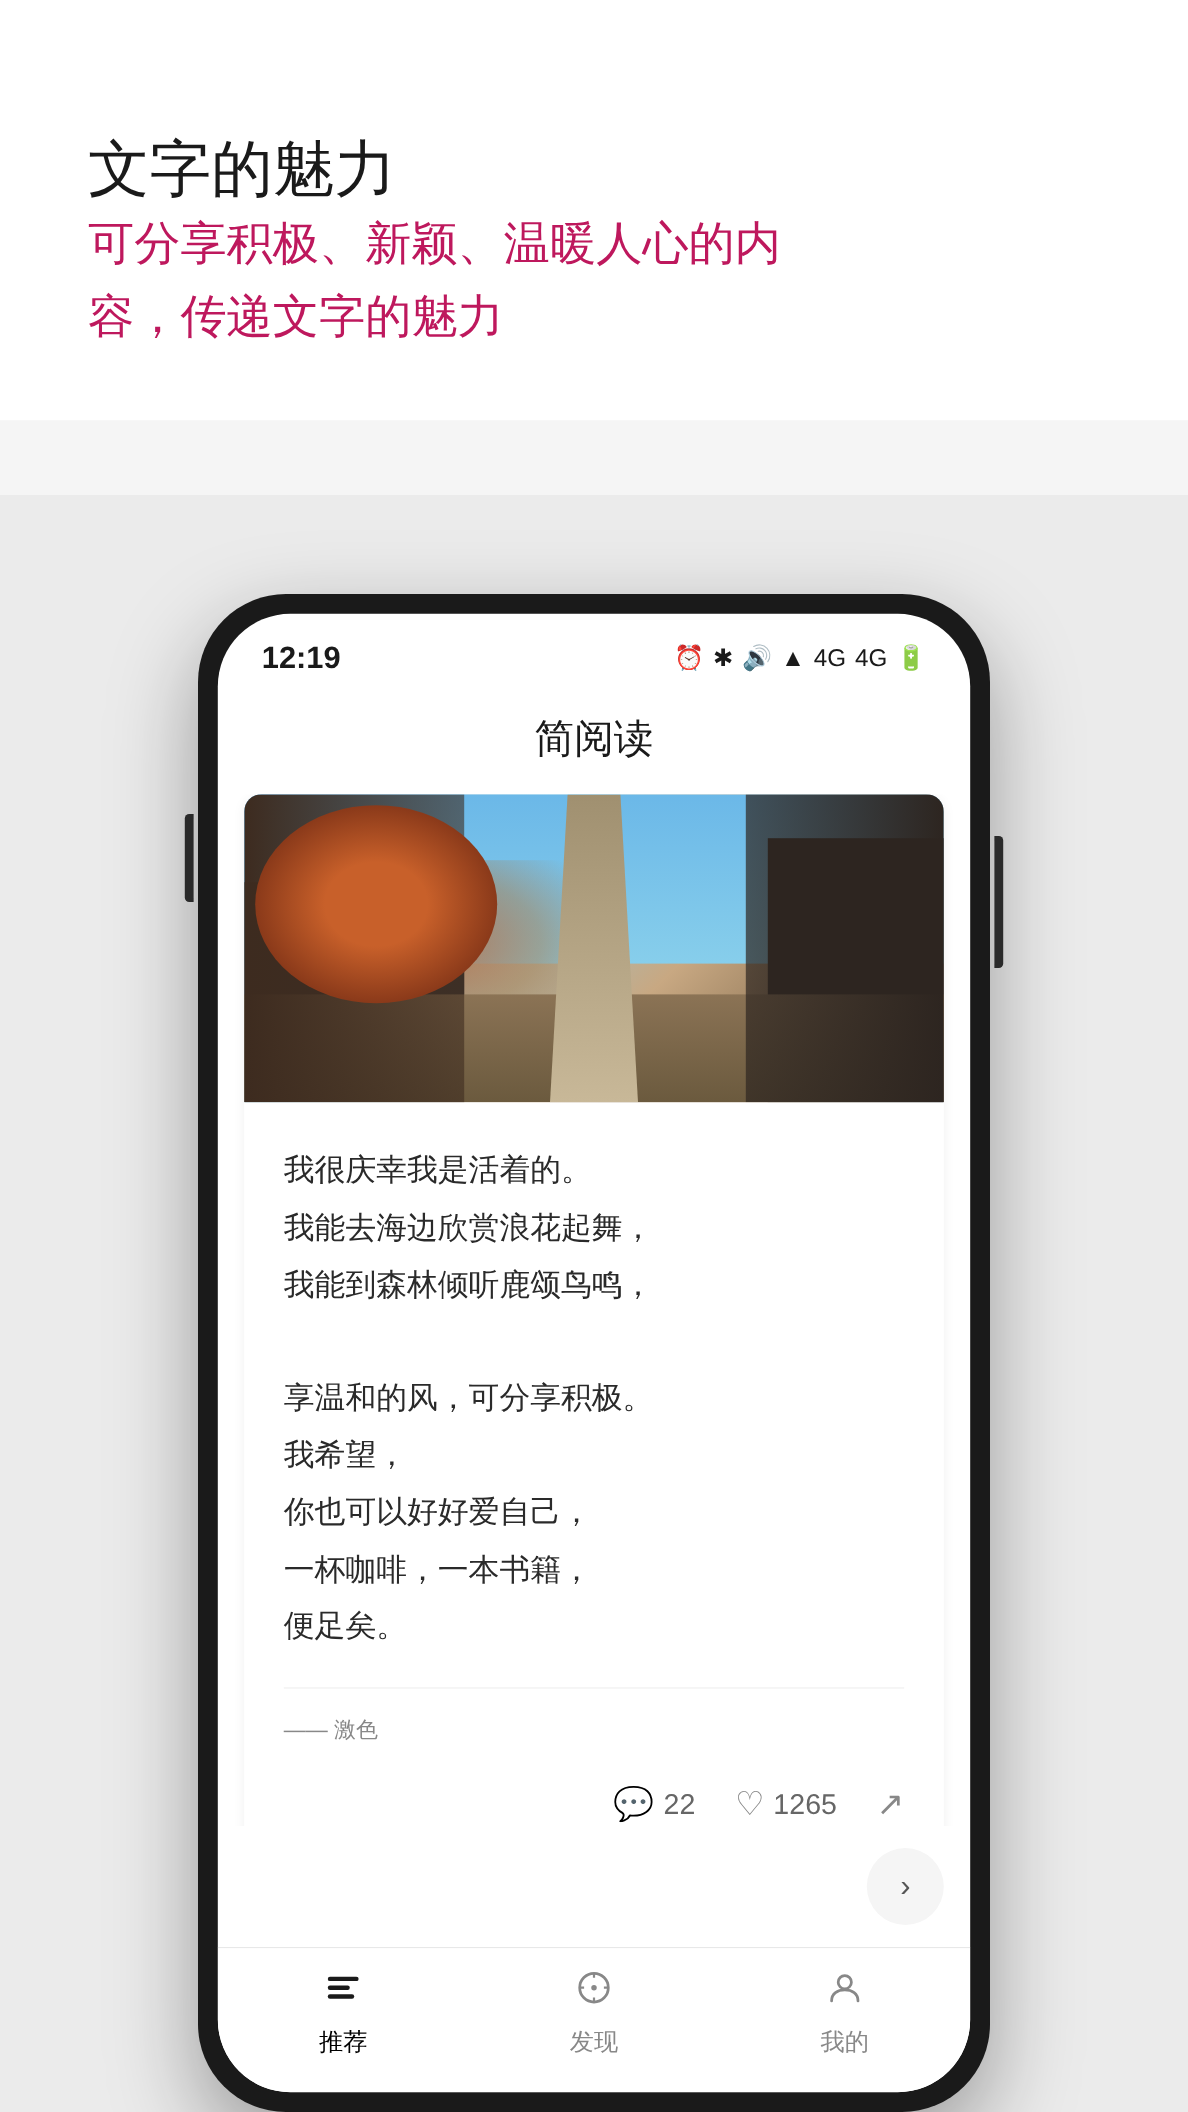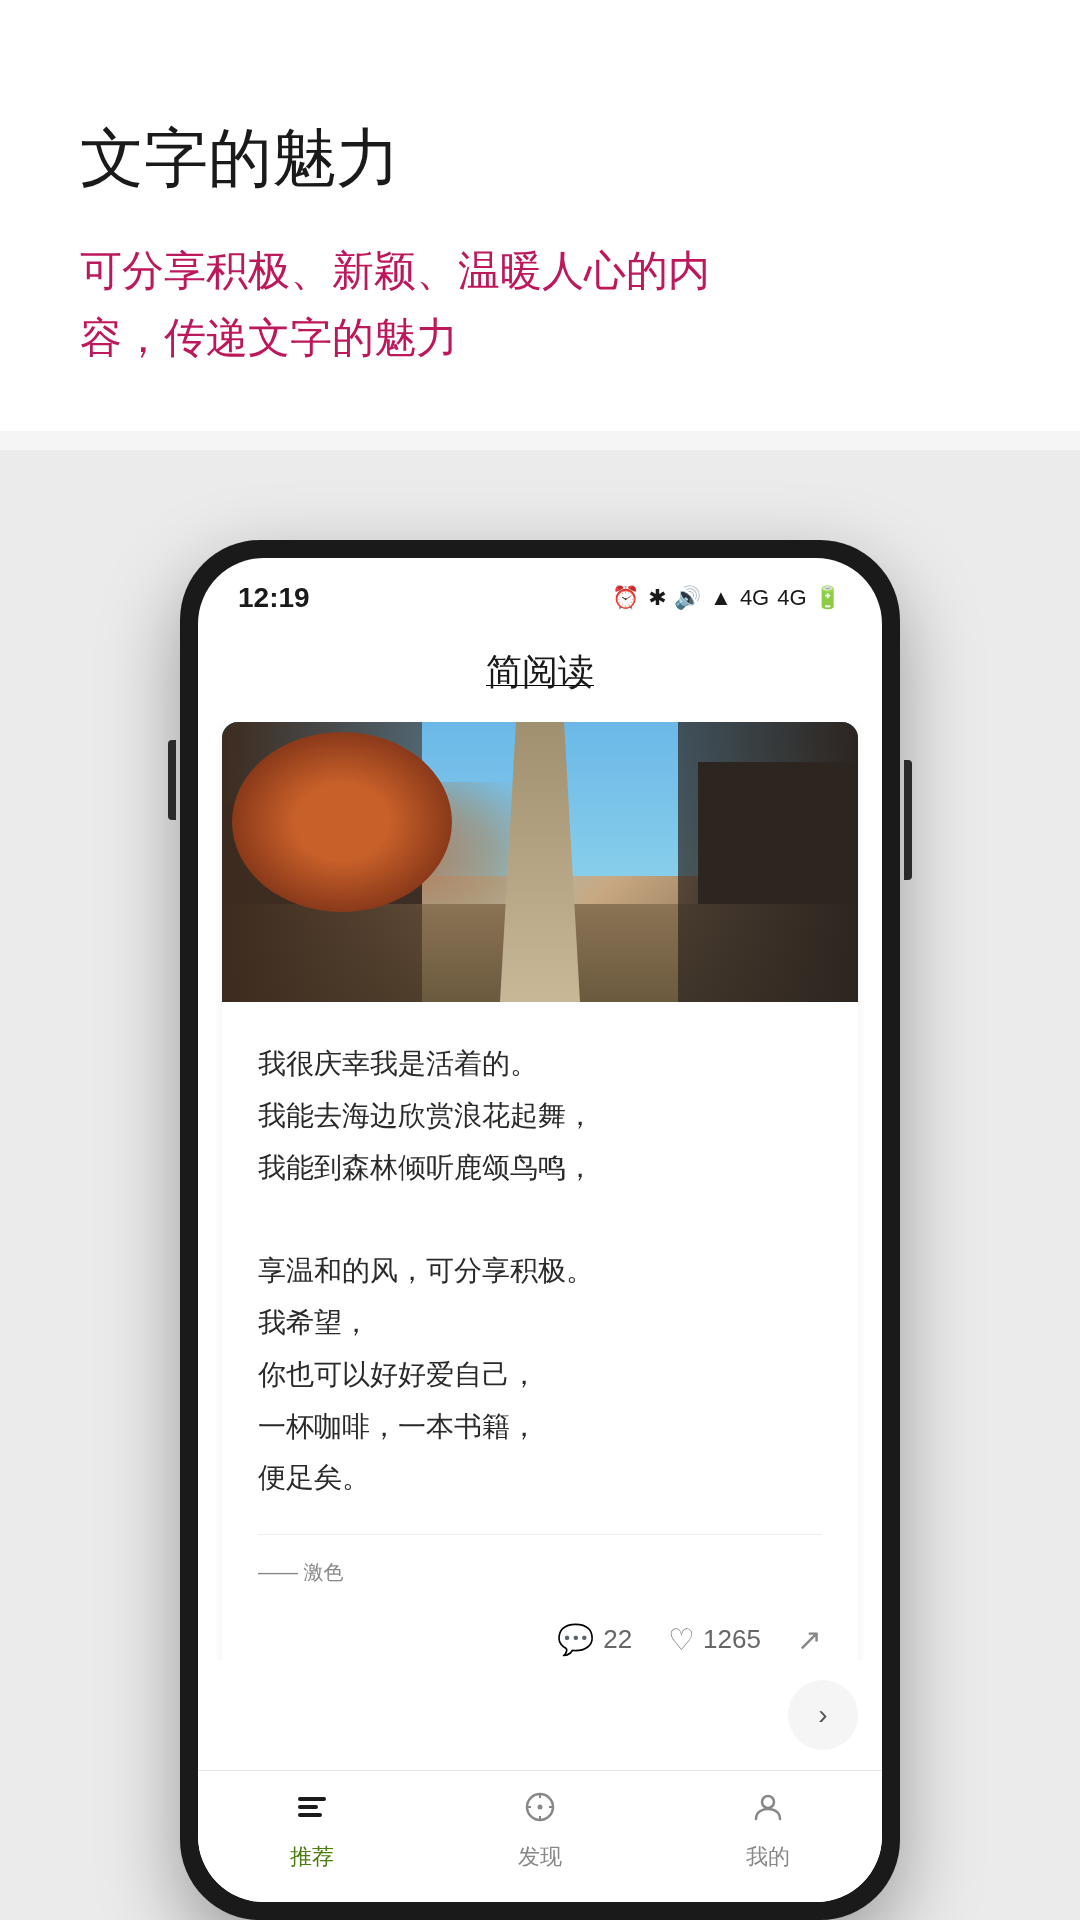--- a/index.html
+++ b/index.html
@@ -12,25 +12,24 @@
       overflow: hidden;
       position: relative;
     }
 
     
     .top-section {
       padding: 120px 80px 60px 80px;
       background: #fff;
     }
     .main-title {
-      font-size: 64px;
+      font-size: 56px;
       font-weight: 300;
       color: #1a1a1a;
       line-height: 1.2;
-      margin-bottom: 40px;
     }
     .sub-title {
       font-size: 42px;
       color: #be185d;
       line-height: 1.6;
       font-weight: 300;
       max-width: 700px;
     }
 
     
@@ -115,21 +114,20 @@
     .status-icon-text {
       font-size: 22px;
       color: #1a1a1a;
     }
 
     
     .app-title-bar {
       text-align: center;
       padding: 20px 0 25px 0;
       flex-shrink: 0;
-      text-decoration: underline;
     }
     .app-title {
       font-size: 36px;
       font-weight: 500;
       color: #1a1a1a;
     }
 
     
     .content-area {
       flex: 1;
@@ -289,21 +287,21 @@
       color: #888;
     }
     .tab-icon.active {
       color: #1a1a1a;
     }
     .tab-label {
       font-size: 22px;
       color: #888;
     }
     .tab-label.active {
-      color: #4d7c0f;
+      color: #000000;
     }
 
     
     .icon-svg {
       width: 36px;
       height: 36px;
     }
   </style>
 </head>
 <body>

